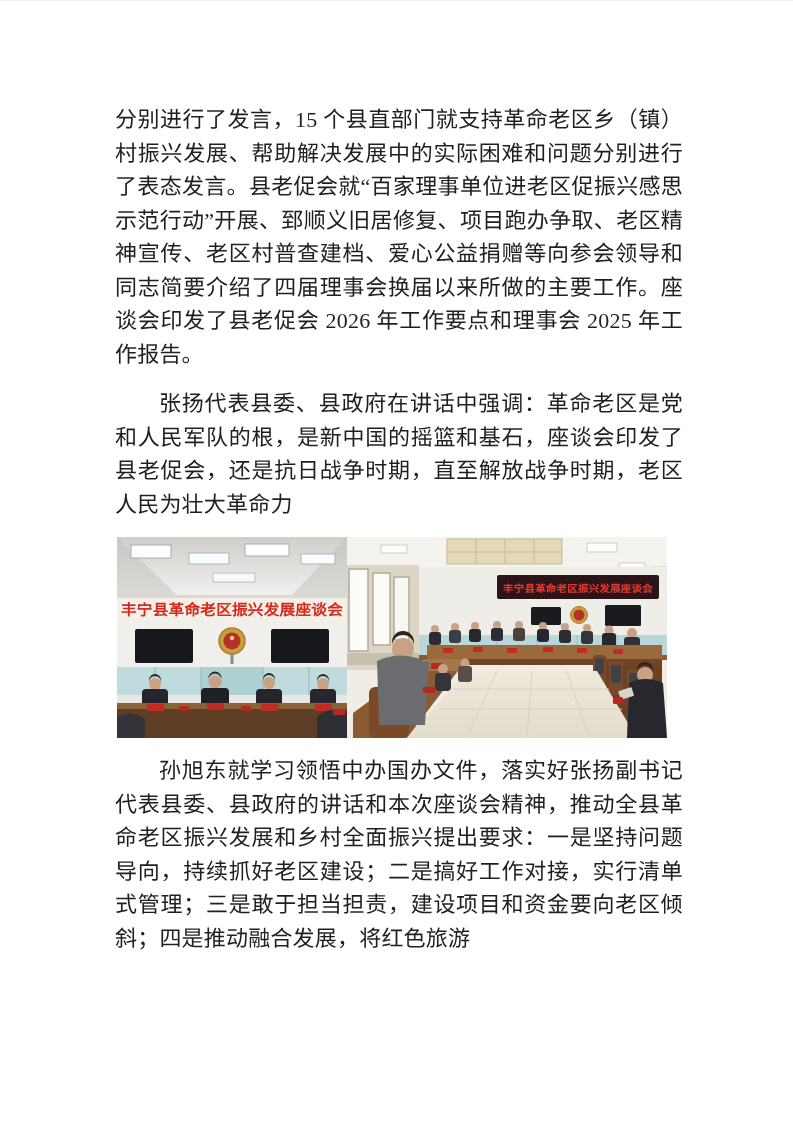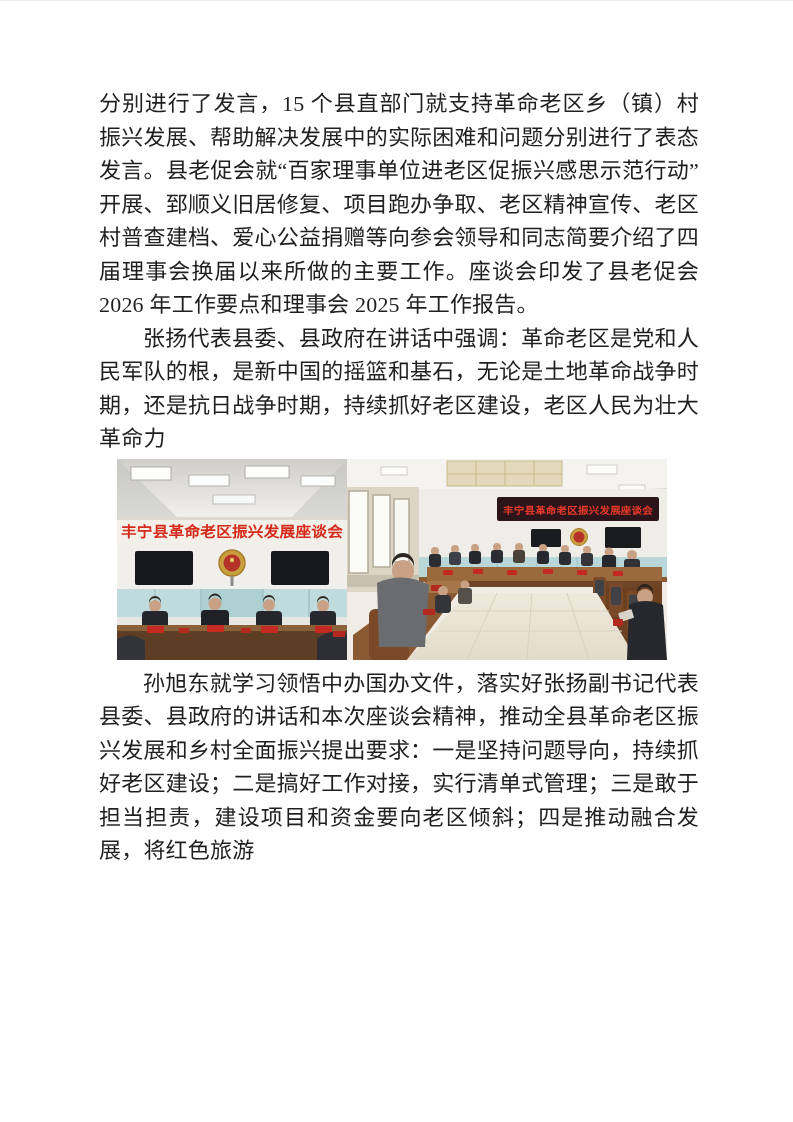--- a/index.html
+++ b/index.html
@@ -12,38 +12,38 @@
     position:relative;width:793px;height:1122px;
     background:#ffffff;overflow:hidden;
     border-top:1px solid #ededed;box-sizing:border-box;
   }
   .text-block{
     position:absolute;left:99px;top:86px;width:600px;
     color:#1f1f1f;font-size:22px;line-height:33.5px;
     text-align:justify;text-justify:inter-ideograph;
     letter-spacing:0.2px;
   }
-  .para{margin:0;padding:0;}
+  .para{margin:16px;padding:0;}
   .para.indent{text-indent:2em;}
   .photo-row{
     display:flex;align-items:flex-start;
     margin:3px 0 7px 18px;width:550px;height:201px;
   }
   .photo-row svg{display:block;flex:0 0 auto;}
   .banner-text{font-family:"Liberation Sans","DejaVu Sans",sans-serif;font-weight:bold;}
 </style>
 </head>
 <body>
 
 <div class="page">
   <div class="text-block">
 
     <p class="para">分别进行了发言，15 个县直部门就支持革命老区乡（镇）村振兴发展、帮助解决发展中的实际困难和问题分别进行了表态发言。县老促会就“百家理事单位进老区促振兴感思示范行动”开展、郅顺义旧居修复、项目跑办争取、老区精神宣传、老区村普查建档、爱心公益捐赠等向参会领导和同志简要介绍了四届理事会换届以来所做的主要工作。座谈会印发了县老促会 2026 年工作要点和理事会 2025 年工作报告。</p>
 
-    <p class="para indent">张扬代表县委、县政府在讲话中强调：革命老区是党和人民军队的根，是新中国的摇篮和基石，无论是土地革命战争时期，还是抗日战争时期，持续抓好老区建设，老区人民为壮大革命力</p>
+    <p class="para indent">张扬代表县委、县政府在讲话中强调：革命老区是党和人民军队的根，是新中国的摇篮和基石，座谈会印发了县老促会，还是抗日战争时期，直至解放战争时期，老区人民为壮大革命力</p>
 
     <div class="photo-row">
 
       <svg width="230" height="201" viewBox="0 0 230 201" role="img">
         <defs>
           <linearGradient id="ceilL" x1="0" y1="0" x2="0" y2="1">
             <stop offset="0" stop-color="#cfcecb"></stop>
               <stop offset="1" stop-color="#f1f0ee"></stop>
           </linearGradient>
         </defs>

